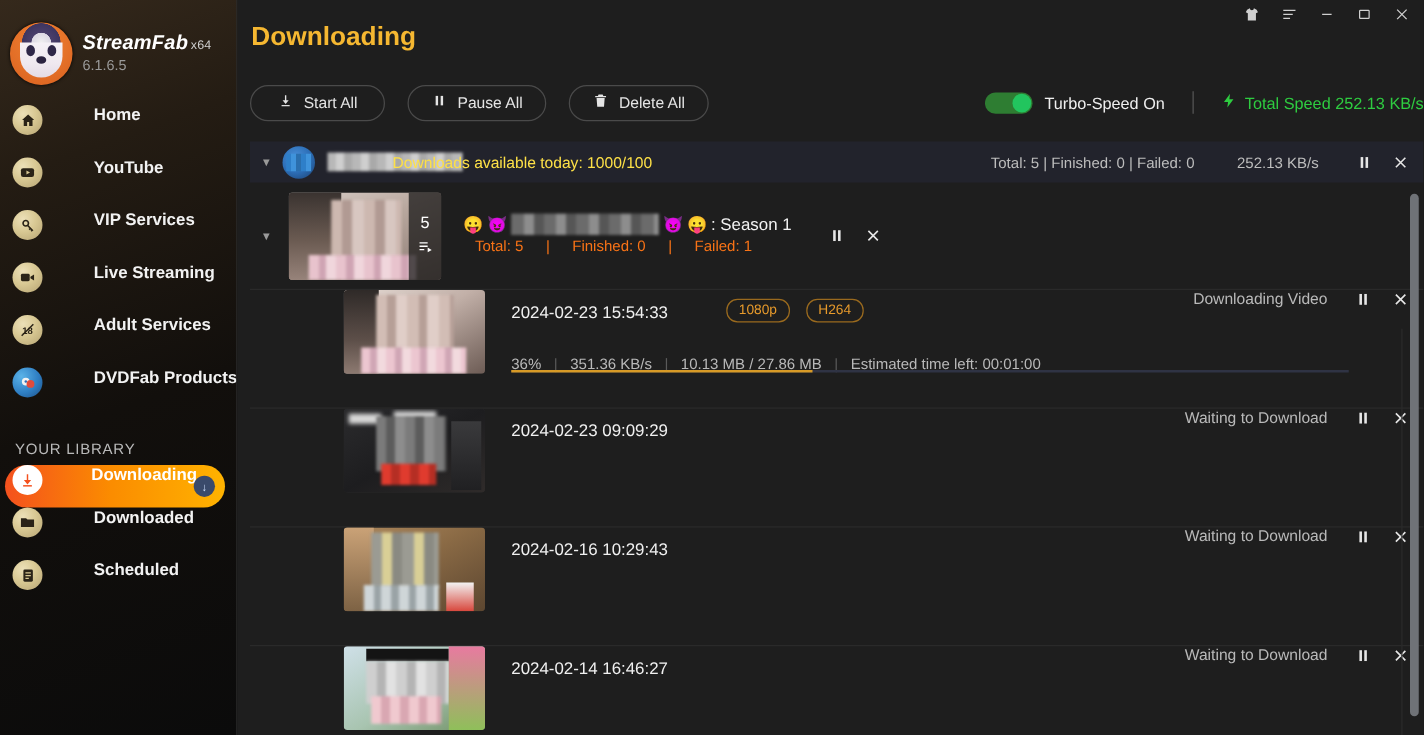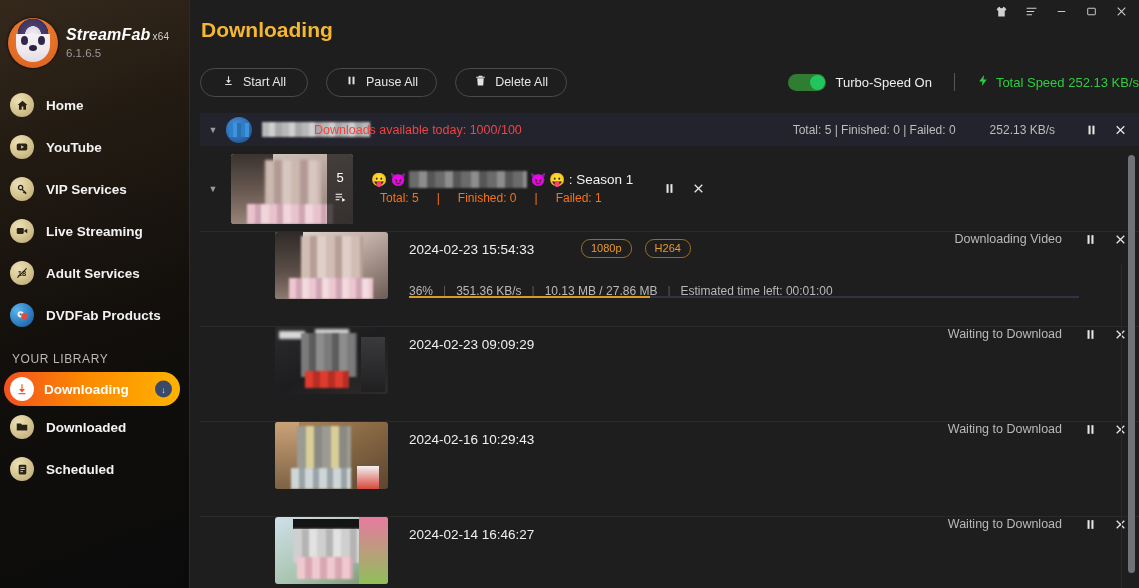--- a/index.html
+++ b/index.html
@@ -41,22 +41,22 @@
     position: absolute; left: 21px; top: 27px; width: 8px; height: 6px;
     background: #2b2340; border-radius: 50%;
   }
   .brand-txt { margin-left: 8px; line-height: 1.15; }
   .brand-name { font-size: 16px; font-weight: bold; font-style: italic; color: #ffffff; letter-spacing: .2px; }
   .brand-arch { font-size: 10px; color: #cfcfcf; font-style: normal; font-weight: normal; margin-left: 2px; }
   .brand-ver { font-size: 11.5px; color: #9a9a9a; margin-top: 2px; }
 
   .nav { margin-top: 12px; }
   .nav-item {
-    display: flex; align-items: center; height: 42px;
-    padding-left: 10px; cursor: pointer; position: relative;
+    display: flex; height: 42px;
+    padding-left: 10px; cursor: pointer; position: relative; gap: 29px;
   }
   .nav-item .ico {
     width: 24px; height: 24px; border-radius: 50%; flex: none;
     background: radial-gradient(circle at 35% 30%, #ece0b8 0%, #d8c893 45%, #b5a373 100%);
     display: flex; align-items: center; justify-content: center;
     color: #2a2317; font-size: 12px; line-height: 1;
   }
   .nav-item .ico svg { display: block; }
   .nav-label { margin-left: 12px; font-size: 13.5px; font-weight: bold; color: #f2f2f2; }
 
@@ -149,21 +149,21 @@
   .avatar .cen {
     position: absolute; left: 3px; top: 6px; width: 20px; height: 14px;
     background: repeating-linear-gradient(90deg,#2e7fc9 0 4px,#3f93db 4px 8px,#2a6fae 8px 12px);
     filter: blur(.4px);
   }
   .acct-name-blur {
     width: 108px; height: 15px; margin-left: 10px; flex: none;
     background: repeating-linear-gradient(90deg,#b8b8b8 0 7px,#cfcfcf 7px 13px,#a9a9a9 13px 20px);
     filter: blur(1.2px);
   }
-  .acct-quota { font-size: 12.5px; color: #ef4444; margin-left: -56px; z-index: 2; }
+  .acct-quota { font-size: 12.5px; color: #fde047; margin-left: -56px; z-index: 2; }
   .acct-stats { margin-left: auto; font-size: 12px; color: #bdbdbd; }
   .acct-speed { font-size: 12px; color: #bdbdbd; margin-left: 34px; }
   .row-actions { display: flex; align-items: center; gap: 16px; margin-left: 30px; margin-right: 12px; }
   .act { color: #e6e6e6; cursor: pointer; display: flex; align-items: center; justify-content: center; }
 
   .group-row { height: 86px; display: flex; align-items: center; position: relative; border-bottom: 1px solid #2a2a2a; }
   .thumb {
     position: relative; flex: none; border-radius: 3px; overflow: hidden;
     background: #2a2a2a;
   }

